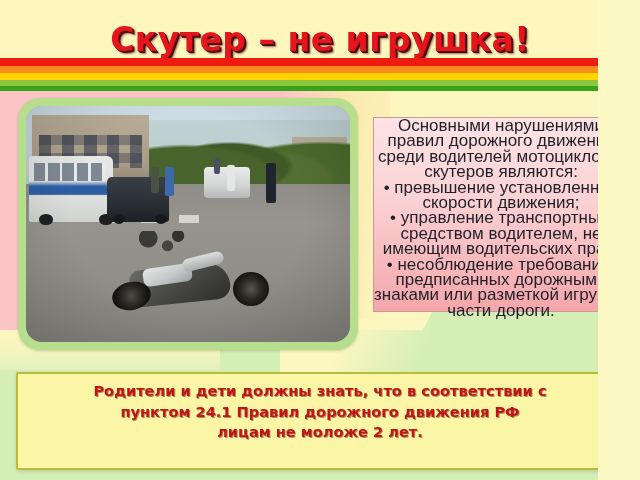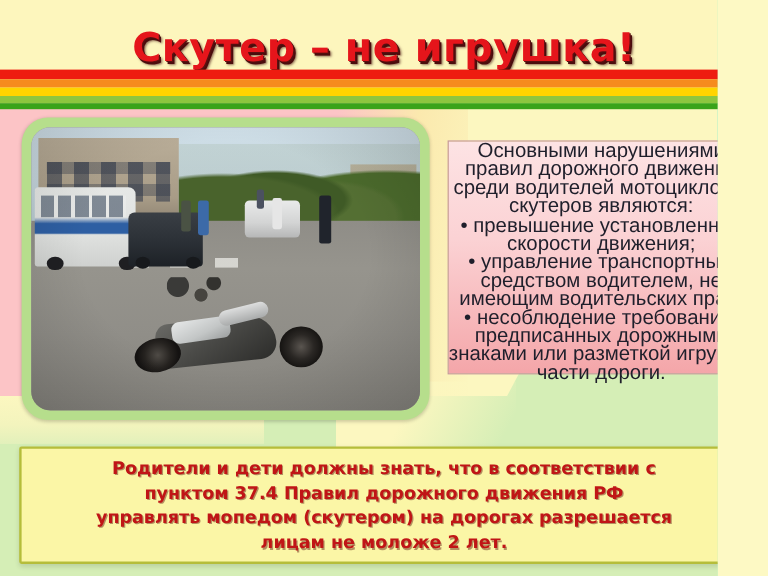--- a/index.html
+++ b/index.html
@@ -372,18 +372,17 @@
   <div class="fact-text">
     <p>Основными нарушениями правил дорожного движения среди водителей мотоциклов и скутеров являются:</p>
     <p>• превышение установленной скорости движения;</p>
     <p>• управление транспортным средством водителем, не имеющим водительских прав;</p>
     <p>• несоблюдение требований, предписанных дорожными знаками или разметкой игрушка части дороги.</p>
   </div>
 
   <div class="callout"></div>
   <div class="callout-text">
     <p>Родители и дети должны знать, что в соответствии с</p>
-    <p>пунктом 37.4 Правил дорожного движения РФ</p>
-    <p>управлять мопедом (скутером) на дорогах разрешается</p>
+    <p>пунктом 24.1 Правил дорожного движения РФ</p>
     <p>лицам не моложе 2 лет.</p>
   </div>
 
 </div>
 
 </body></html>

